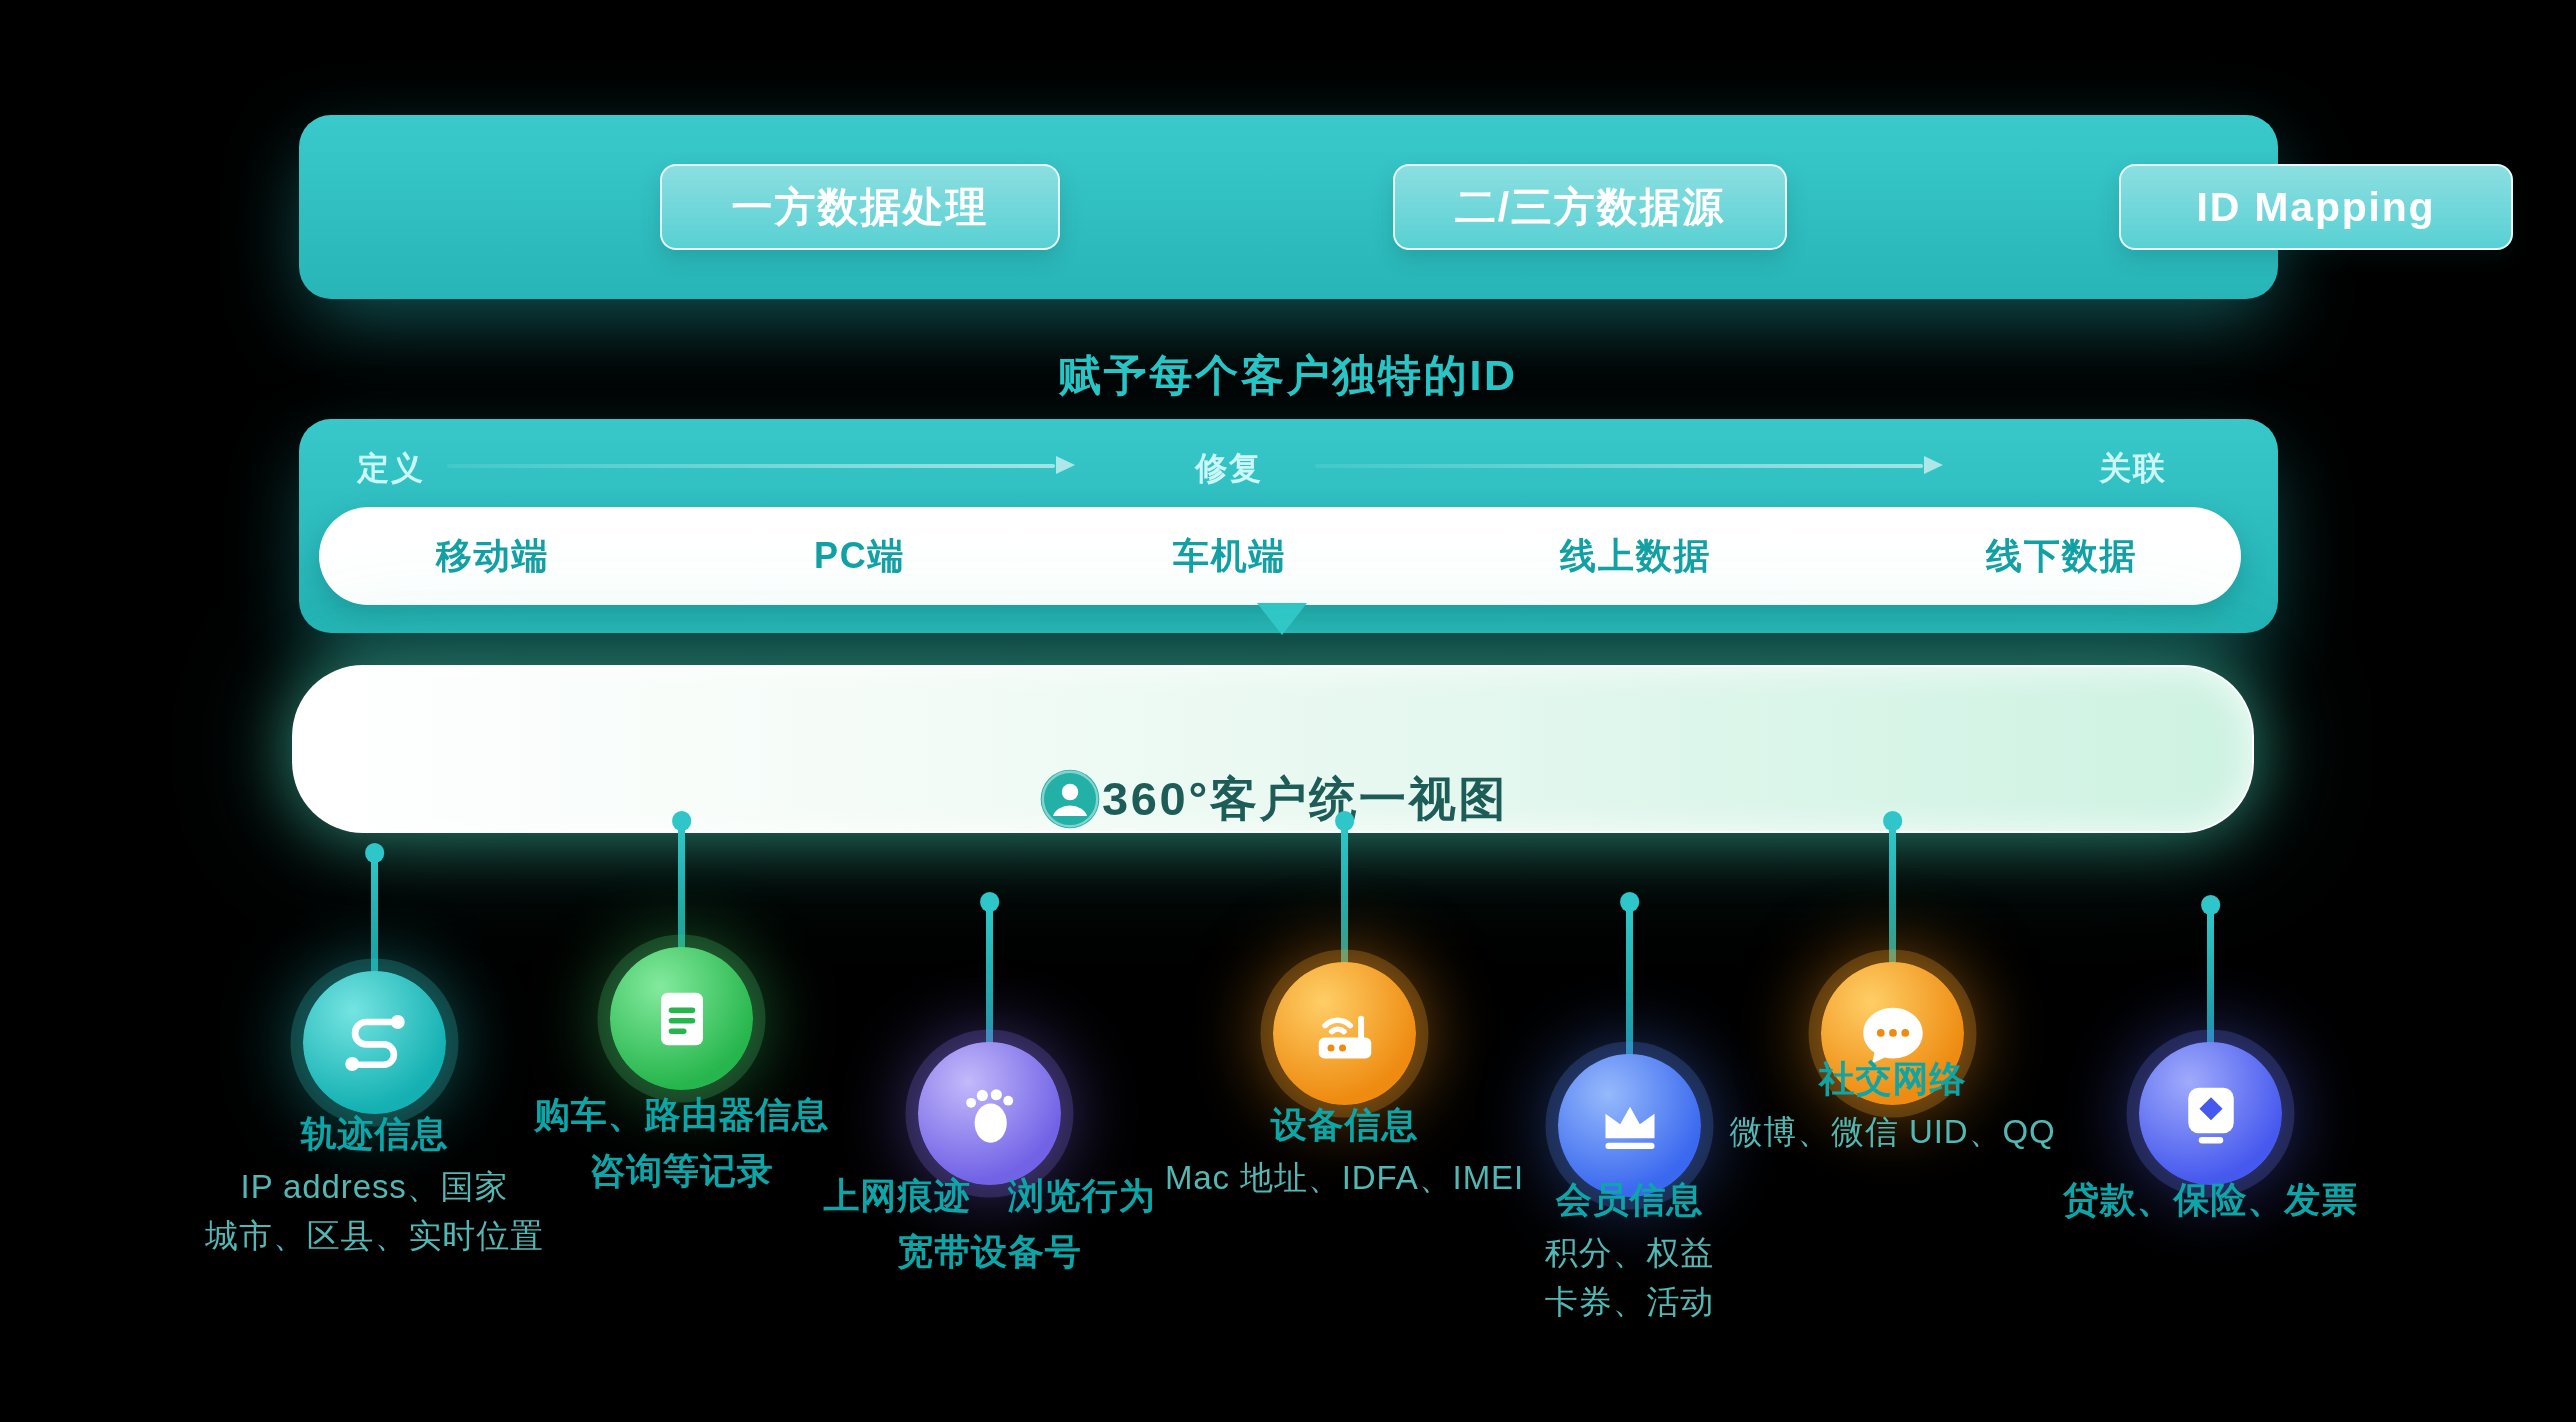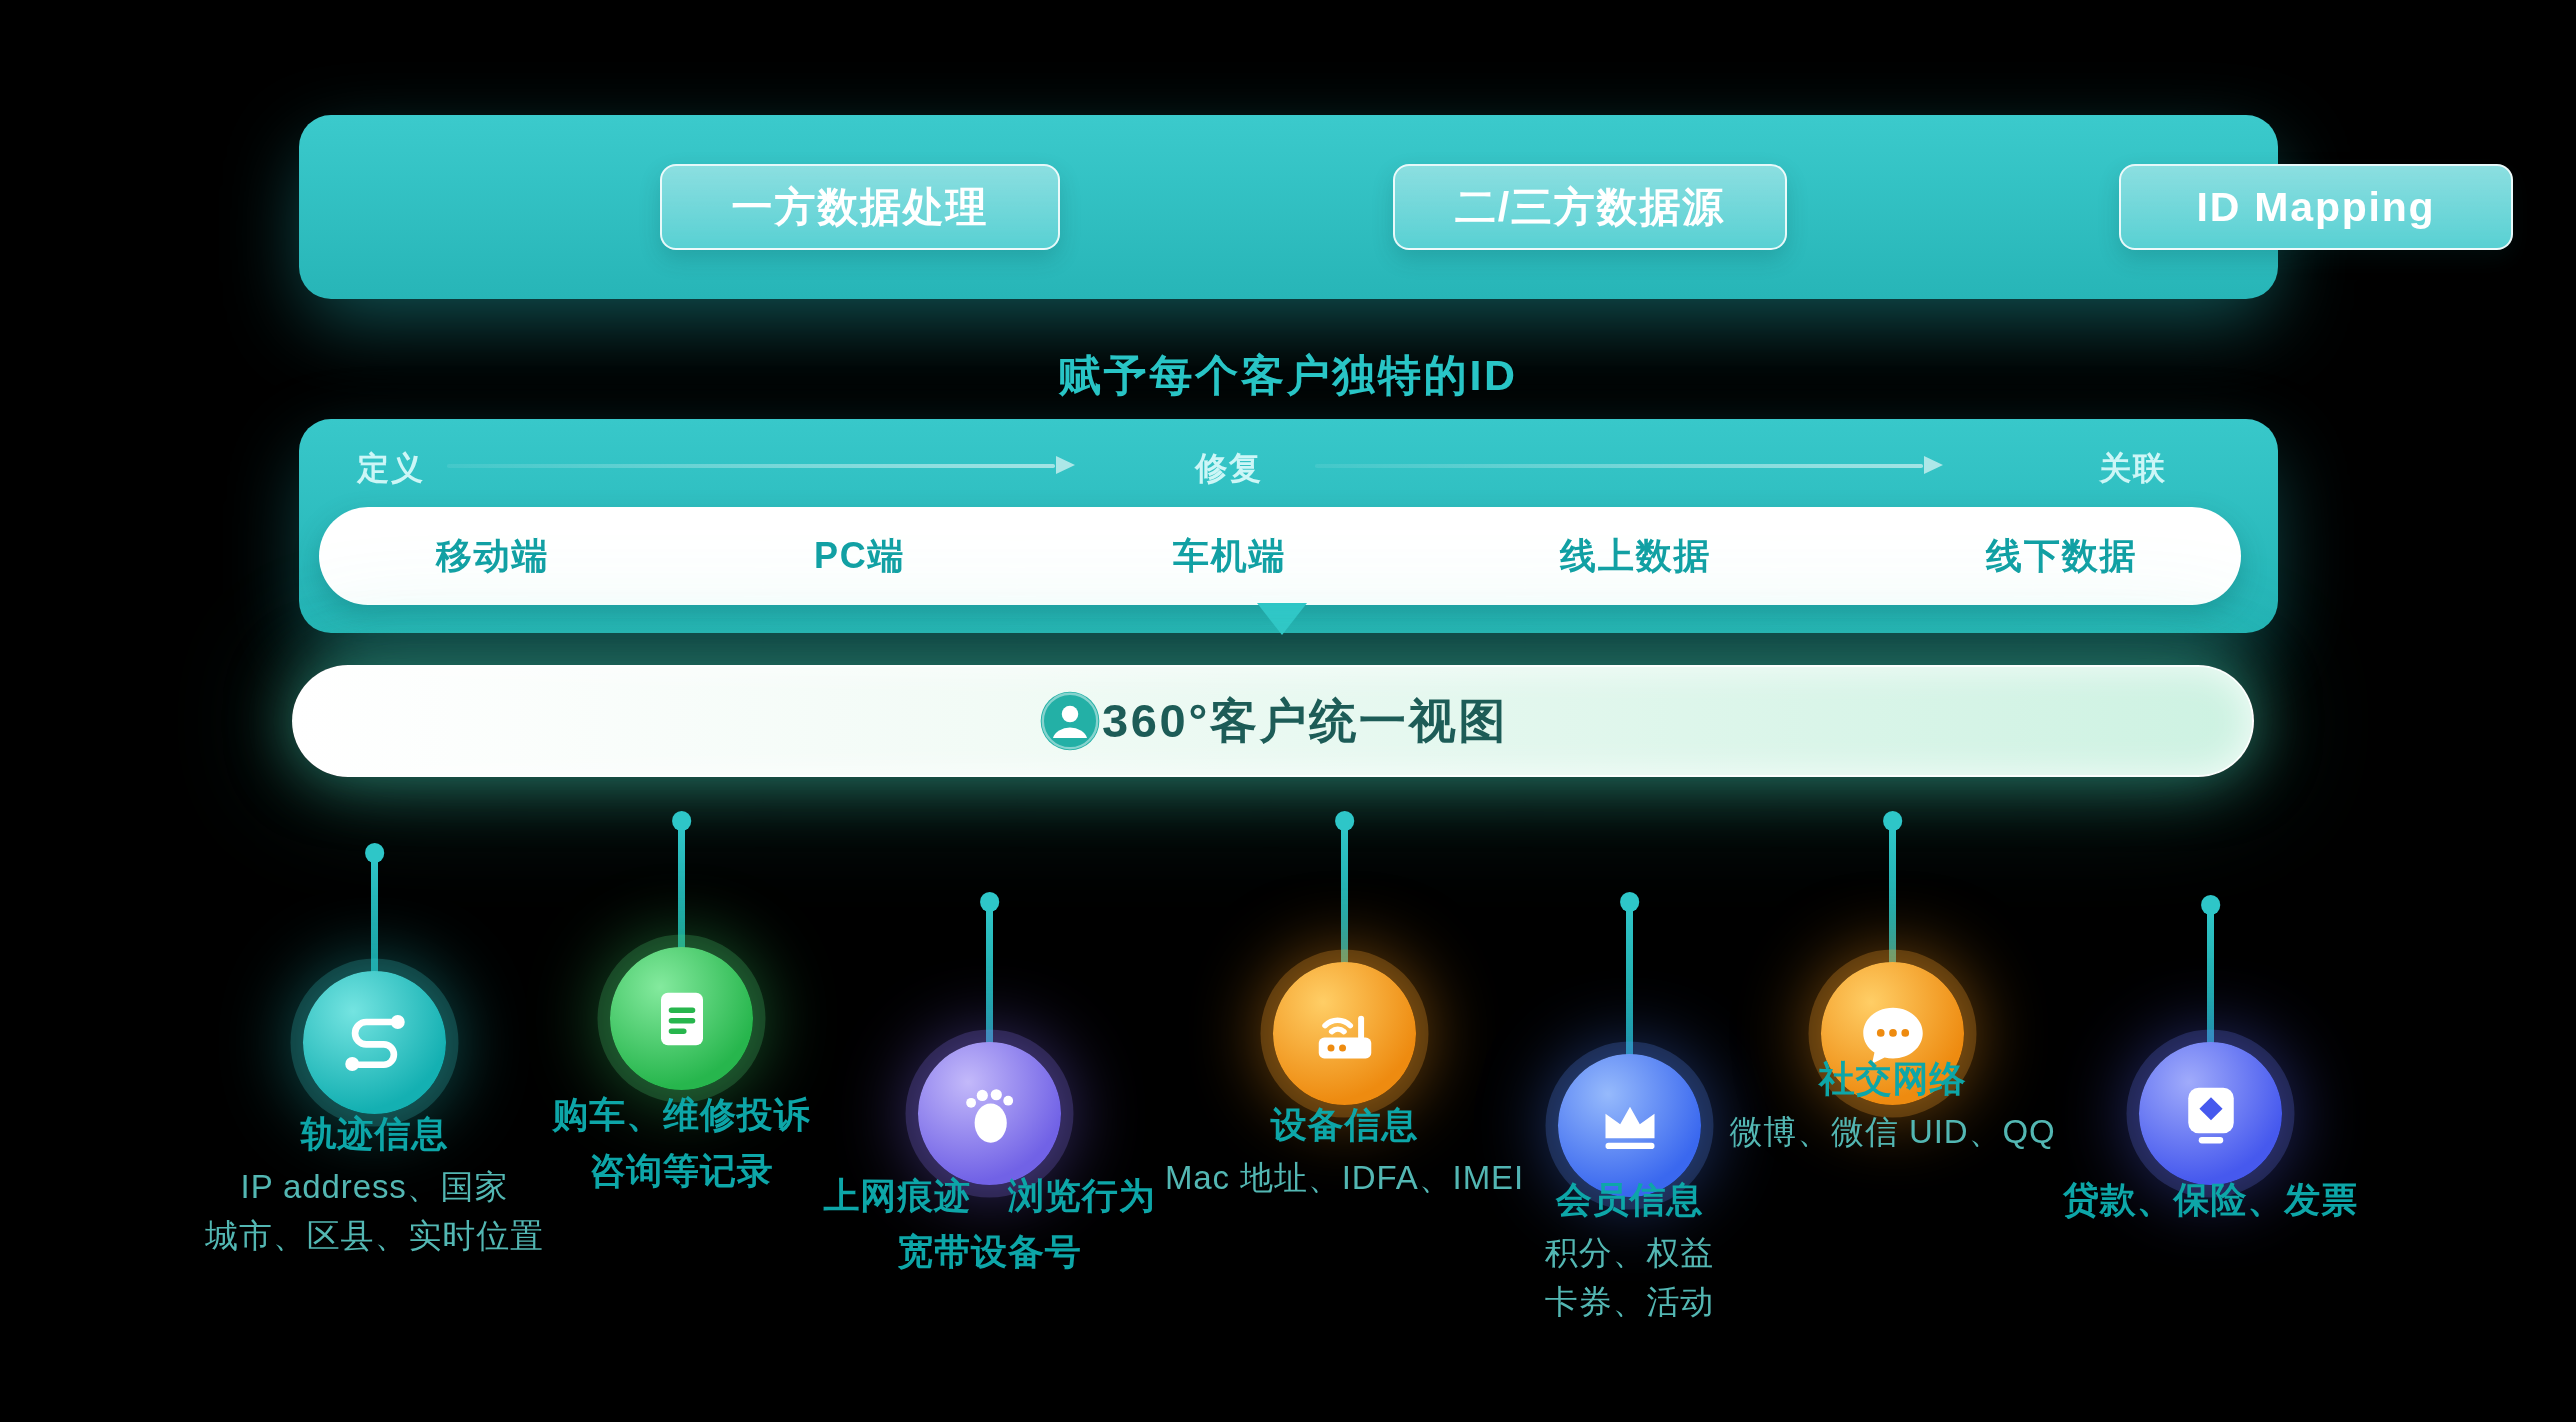--- a/index.html
+++ b/index.html
@@ -72,27 +72,27 @@
   .ch4 { left:1317px; } .ch5 { left:1743px; }
 
   .down-arrow {
     position:absolute; left:958px; top:184px; width:0; height:0;
     border-left:25px solid transparent; border-right:25px solid transparent;
     border-top:32px solid #2fc6c8;
   }
 
   
   .view-wrap {
-    position:absolute; left:292px; top:665px; width:1962px; height:112px;
+    position:absolute; left:292px; top:665px; width:1962px; height:168px;
     border-radius:71px; box-sizing:border-box;
     background:linear-gradient(90deg,#ffffff 0%,#f2fbf6 35%,#cdf2e2 100%);
     border:2.7px solid rgba(255,255,255,0.9);
     box-shadow:0 0 63px rgba(70,220,190,0.5), 0 0 125px rgba(70,220,190,0.3),
                inset 0 0 36px rgba(255,255,255,0.8);
-    display:flex; align-items:center; justify-content:center; 
+    display:flex; align-items:flex-end; justify-content:center; 
   }
   .view-icon { width:64px; height:64px; display:block; }
   .view-label { font-size:47px; font-weight:700; color:#1d5c57; letter-spacing:2.7px; }
 
   
   .connector {
     position:absolute; width:7.2px; border-radius:3.6px;
     background:linear-gradient(180deg,#31c9cb,#169a9c);
   }
   .connector::before {
@@ -192,21 +192,21 @@
     <p class="sub-line">城市、区县、实时位置</p>
   </div>
 
   <div class="source-circle c-green" style="left:610px;top:947px;">
     <svg viewBox="0 0 24 24">
       <rect x="6" y="4.5" width="12" height="15" rx="2" fill="#fff"></rect>
       <path d="M9 9.5 h6 M9 12.5 h6 M9 15.5 h3.5" stroke="#27b64d" stroke-width="1.6" stroke-linecap="round"></path>
     </svg>
   </div>
   <div class="source-label" style="left:449px;top:1087px;">
-    <p class="main-line">购车、维修投诉</p>
+    <p class="main-line">购车、路由器信息</p>
     <p class="main-line">咨询等记录</p>
   </div>
 
   <div class="source-circle c-purple" style="left:918px;top:1042px;">
     <svg viewBox="0 0 24 24">
       <ellipse cx="12.2" cy="14.6" rx="4.6" ry="5.6" fill="#fff"></ellipse>
       <circle cx="6.6" cy="8.8" r="1.4" fill="#fff"></circle>
       <circle cx="9.8" cy="6.7" r="1.6" fill="#fff"></circle>
       <circle cx="13.8" cy="6.5" r="1.6" fill="#fff"></circle>
       <circle cx="17.2" cy="8.2" r="1.4" fill="#fff"></circle>

